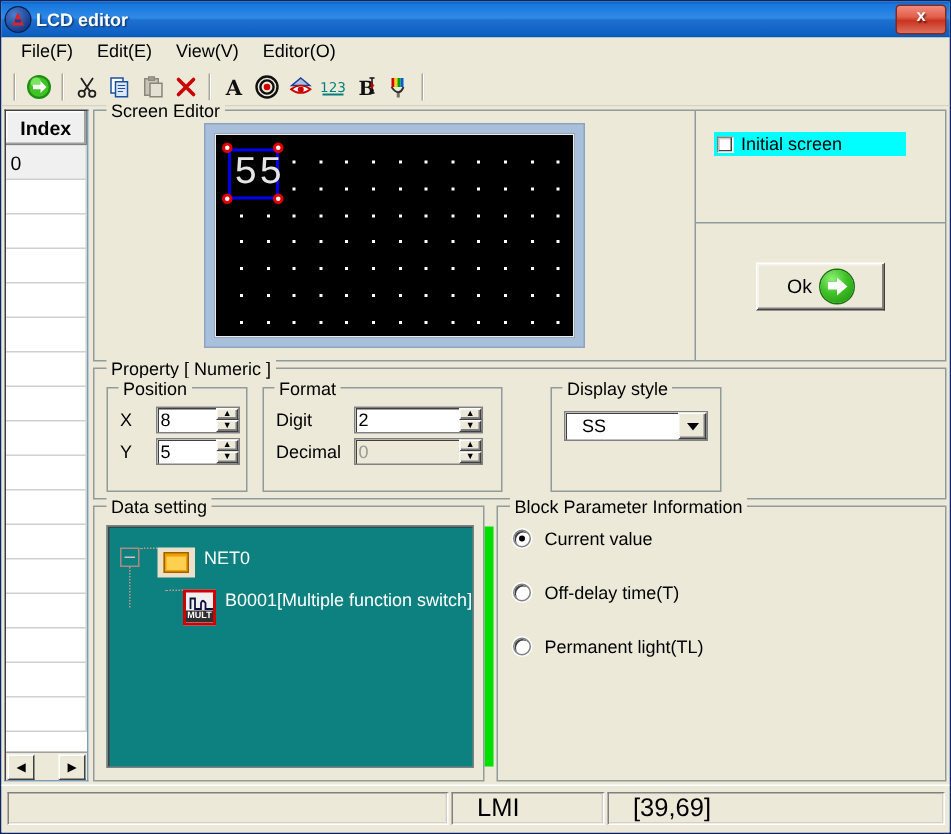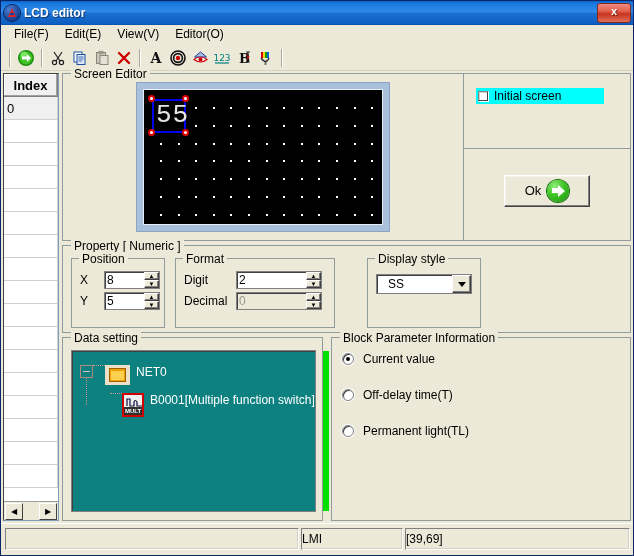--- a/index.html
+++ b/index.html
@@ -266,21 +266,21 @@
   .radio-lbl{font-size:12px;color:#000;}
   
   .statusbar{
     height:32px;flex:0 0 32px;background:#ece9d8;
     display:flex;align-items:stretch;padding:4px 3px 5px 4px;box-sizing:border-box;
     border-top:1px solid #fff;
   }
   .sb-pane{
     border:1px solid #808080;border-right-color:#fff;border-bottom-color:#fff;
     box-shadow:inset -1px -1px 0 #d4d0c8;
-    display:flex;align-items:center;padding-left:0;font-size:12px;color:#000;box-sizing:border-box;
+    display:flex;align-items:center;padding-left:16px;font-size:17px;color:#000;box-sizing:border-box;
     background:#ece9d8;
   }
   .sb-p1{flex:1 1 auto;}
   .sb-p2{width:102px;flex:0 0 102px;margin-left:2px;}
   .sb-p3{flex:0 0 225px;margin-left:2px;}
 </style>
 </head>
 <body>
 
 <div class="app">

